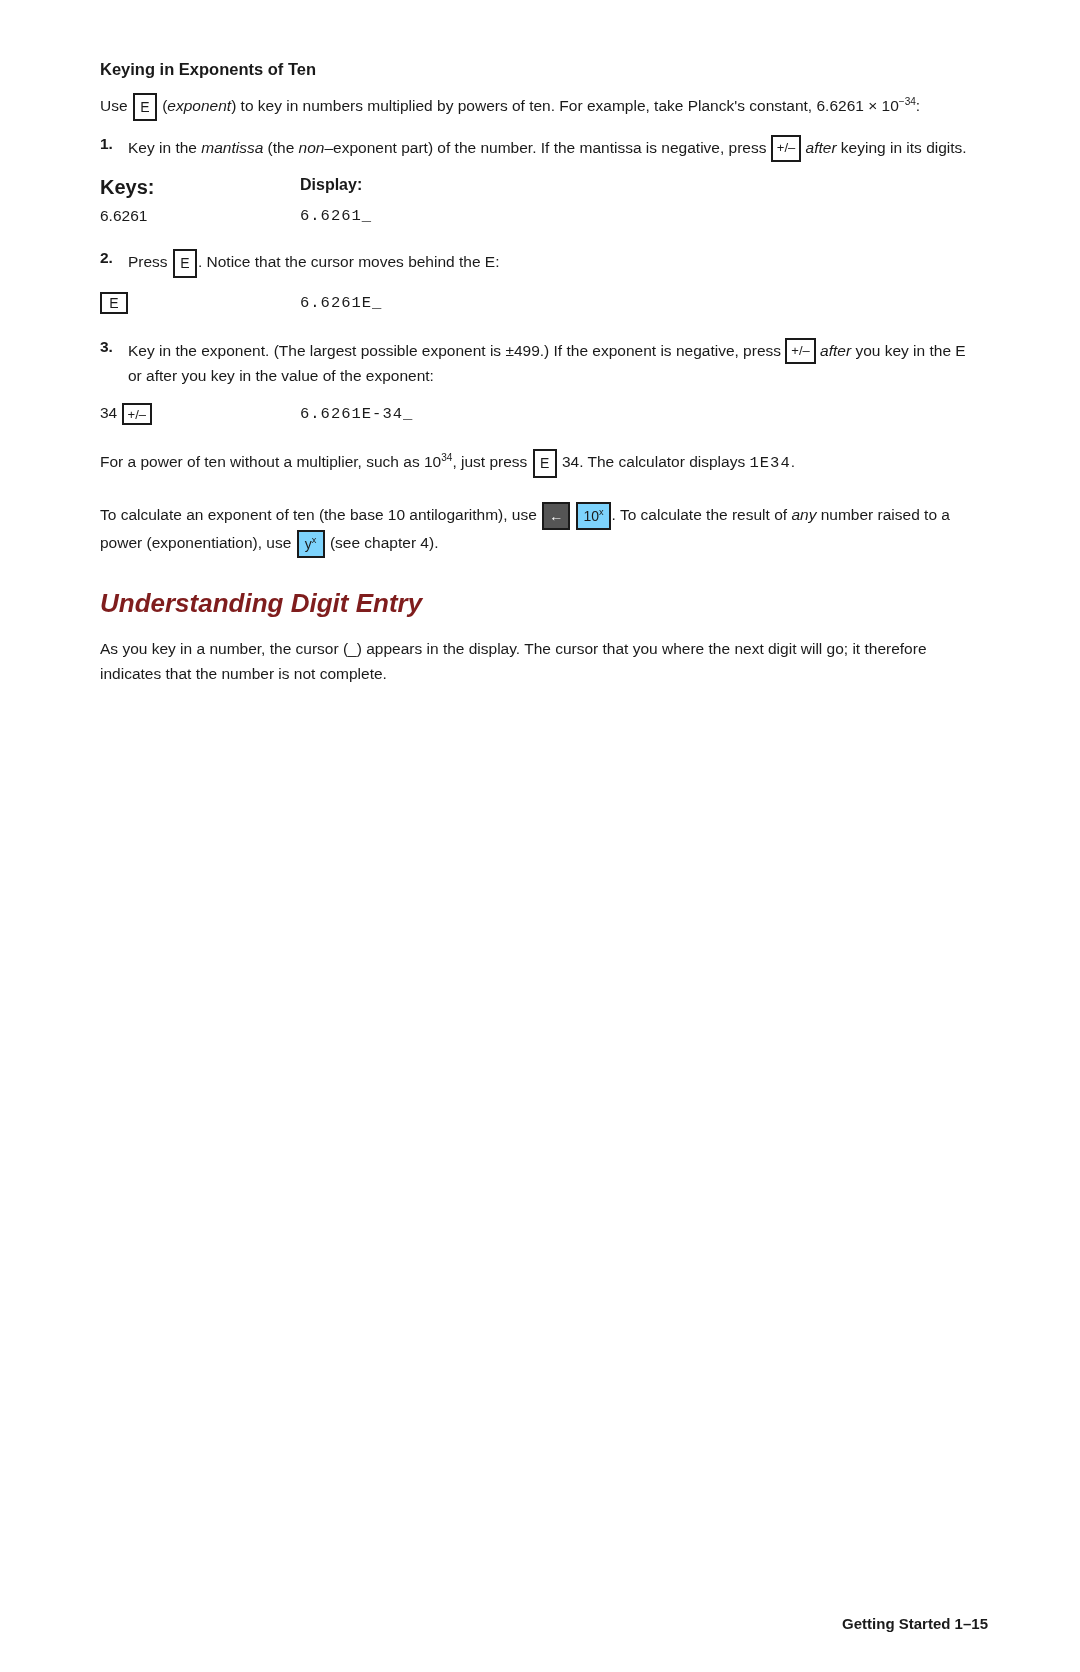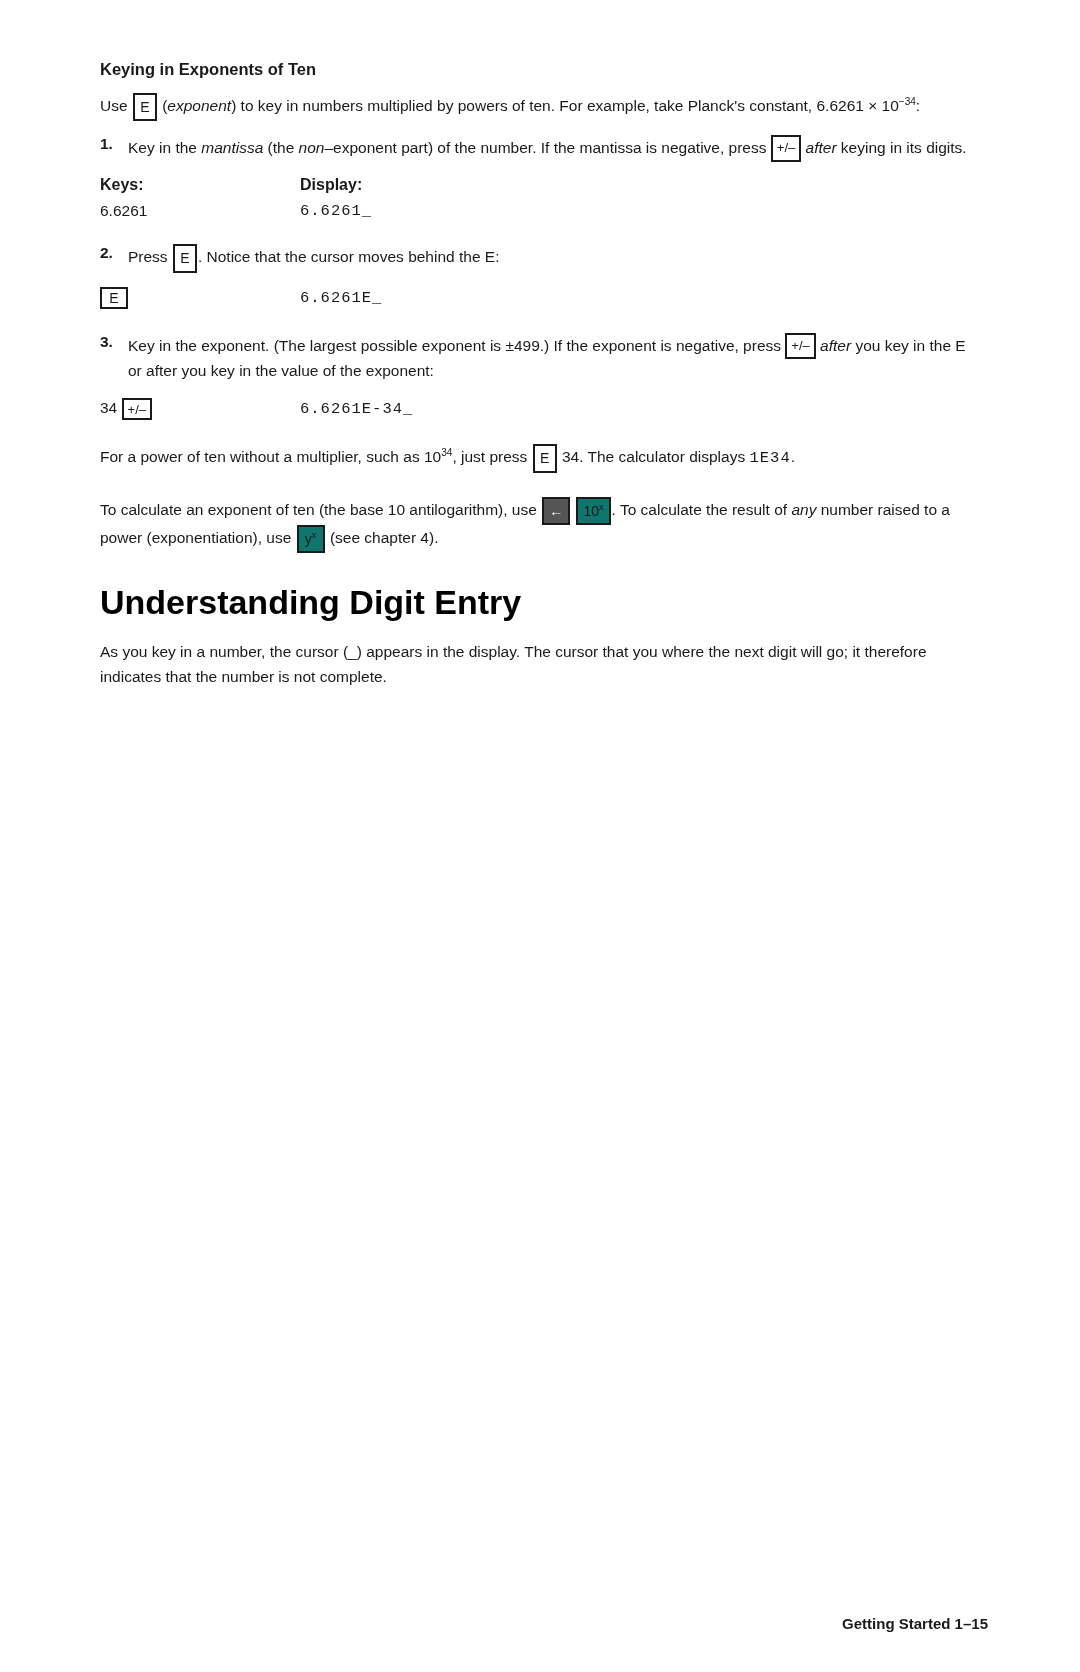--- a/index.html
+++ b/index.html
@@ -55,21 +55,21 @@
     }
 
     .key-display-header {
       display: flex;
       margin-bottom: 8px;
     }
 
     .key-col {
       width: 200px;
       font-weight: bold;
-      font-size: 16px;
+      font-size: 20px;
     }
 
     .display-col {
       font-weight: bold;
       font-size: 16px;
     }
 
     .key-display-row {
       display: flex;
       align-items: center;
@@ -121,21 +121,21 @@
     }
 
     .key-btn-with-super {
       display: inline-flex;
       align-items: flex-start;
       justify-content: center;
       border: 2px solid #1a1a1a;
       padding: 1px 5px;
       font-size: 14px;
       font-family: Arial, Helvetica, sans-serif;
-      background: #0f766e;
+      background: #7dd3fc;
       min-width: 28px;
       min-height: 22px;
       vertical-align: middle;
       margin: 0 1px;
     }
 
     .key-cell-btn {
       display: inline-flex;
       align-items: center;
       justify-content: center;
@@ -161,24 +161,25 @@
       min-width: 30px;
       min-height: 22px;
       vertical-align: middle;
     }
 
     em {
       font-style: italic;
     }
 
     .chapter-heading {
-      font-size: 34px;
-      font-weight: bold;
+      font-size: 26px;
+      font-weight: bold;
+      font-style: italic;
       margin: 30px 0 18px 0;
-      color: #000000;
+      color: #7f1d1d;
     }
 
     .footer {
       position: absolute;
       bottom: 40px;
       right: 92px;
       font-weight: bold;
       font-size: 15px;
     }
 

